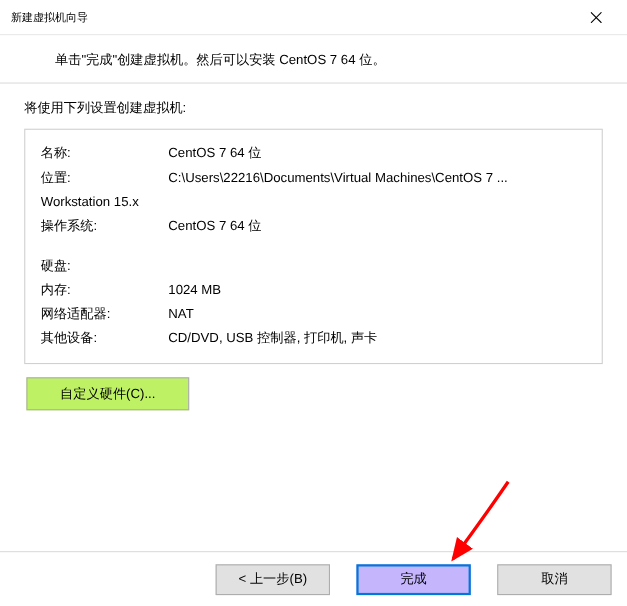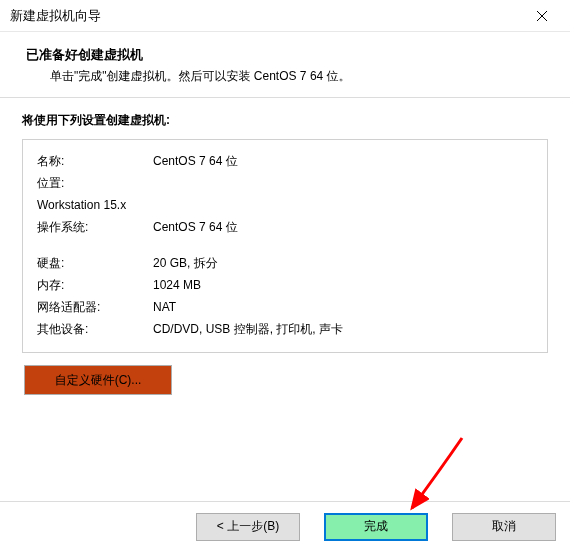--- a/index.html
+++ b/index.html
@@ -18,21 +18,21 @@
     }
     .titlebar {
       height: 32px;
       display: flex;
       align-items: center;
       padding: 0 8px 0 10px;
       border-bottom: 1px solid #e8e8e8;
     }
     .title-text {
       flex: 1;
-      font-size: 13px;
+      font-size: 10px;
     }
     .close-btn {
       width: 40px;
       height: 30px;
       display: flex;
       align-items: center;
       justify-content: center;
       cursor: pointer;
     }
     .close-btn svg {
@@ -54,21 +54,20 @@
     .divider {
       height: 1px;
       background: #dcdcdc;
     }
     .content {
       padding: 14px 22px 6px 22px;
     }
     .content-title {
       font-size: 12px;
       margin-bottom: 10px;
-      font-weight: bold;
     }
     .summary-box {
       border: 1px solid #d0d0d0;
       background: #fff;
       padding: 10px 14px 12px 14px;
     }
     .kv-row {
       display: flex;
       line-height: 22px;
       font-size: 12px;
@@ -83,21 +82,21 @@
       overflow: hidden;
     }
     .kv-spacer {
       height: 14px;
     }
     .custom-hw-btn {
       margin-top: 12px;
       margin-left: 2px;
       width: 148px;
       height: 30px;
-      background: #c2410c;
+      background: #bef264;
       border: 1px solid #adadad;
       font-family: inherit;
       font-size: 12px;
       cursor: pointer;
       text-align: center;
     }
     .footer {
       position: absolute;
       bottom: 0;
       left: 0;
@@ -114,21 +113,21 @@
       width: 104px;
       height: 28px;
       background: #e1e1e1;
       border: 1px solid #adadad;
       font-family: inherit;
       font-size: 12px;
       cursor: pointer;
     }
     .footer-btn.primary {
       border: 2px solid #0078d7;
-      background: #86efac;
+      background: #c4b5fd;
       text-align: center;
     }
     .red-arrow {
       position: absolute;
       pointer-events: none;
       top: 430px;
       left: 400px;
     }
   </style>
 </head>
@@ -138,50 +137,49 @@
   <span class="title-text">新建虚拟机向导</span>
   <div class="close-btn">
     <svg viewBox="0 0 10 10">
       <line x1="0" y1="0" x2="10" y2="10" stroke="#000" stroke-width="1"></line>
       <line x1="10" y1="0" x2="0" y2="10" stroke="#000" stroke-width="1"></line>
     </svg>
   </div>
 </div>
 
 <div class="header-area">
-  <div class="header-title">已准备好创建虚拟机</div>
   <div class="header-desc">单击"完成"创建虚拟机。然后可以安装 CentOS 7 64 位。</div>
 </div>
 
 <div class="divider"></div>
 
 <div class="content">
   <div class="content-title">将使用下列设置创建虚拟机:</div>
   <div class="summary-box">
     <div id="rows1">
         <div class="kv-row">
           <div class="kv-label">名称:</div>
           <div class="kv-value">CentOS 7 64 位</div>
         </div>
         <div class="kv-row">
           <div class="kv-label">位置:</div>
+          <div class="kv-value">C:\Users\22216\Documents\Virtual Machines\CentOS 7 ...</div>
         </div>
         <div class="kv-row">
           <div class="kv-value">Workstation 15.x</div>
         </div>
         <div class="kv-row">
           <div class="kv-label">操作系统:</div>
           <div class="kv-value">CentOS 7 64 位</div>
         </div>
       </div>
     <div class="kv-spacer"></div>
     <div id="rows2">
         <div class="kv-row">
           <div class="kv-label">硬盘:</div>
-          <div class="kv-value">20 GB, 拆分</div>
         </div>
         <div class="kv-row">
           <div class="kv-label">内存:</div>
           <div class="kv-value">1024 MB</div>
         </div>
         <div class="kv-row">
           <div class="kv-label">网络适配器:</div>
           <div class="kv-value">NAT</div>
         </div>
         <div class="kv-row">

